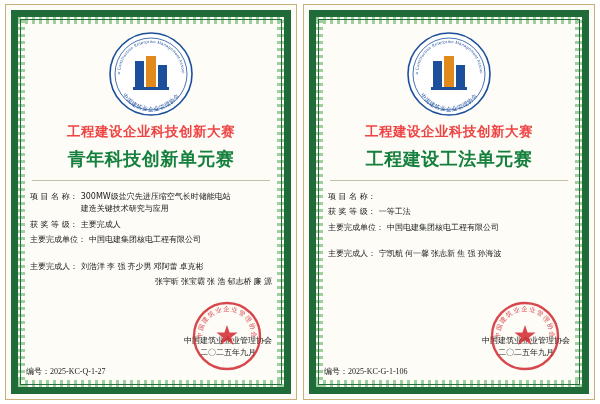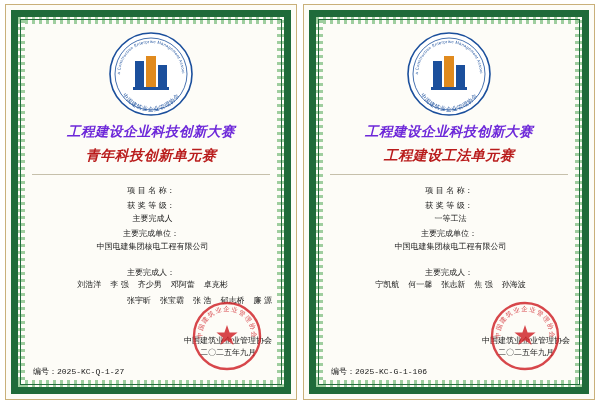--- a/index.html
+++ b/index.html
@@ -69,76 +69,73 @@
     width: 86px;
     height: 86px;
     position: relative;
   }
   .emblem svg { display: block; }
   
   .title-main {
     margin-top: 6px;
     font-size: 13.5px;
     font-weight: bold;
-    color: #6d28d9;
+    color: #ef4444;
     letter-spacing: 0.5px;
     font-family: "DejaVu Sans", "Liberation Sans", sans-serif;
-    font-style: italic;
   }
   .title-sub {
     margin-top: 6px;
-    font-size: 14px;
+    font-size: 18px;
     font-weight: bold;
-    color: #b91c1c;
+    color: #15803d;
     letter-spacing: 0.5px;
     font-family: "DejaVu Sans", "Liberation Sans", sans-serif;
-    font-style: italic;
   }
   .divider {
     margin-top: 9px;
     width: 94%;
     height: 1px;
     background: #c6c0ab;
   }
   .fields {
     margin-top: 10px;
     width: 100%;
     padding: 0 6px;
     box-sizing: border-box;
     font-size: 8px;
     color: #1a1a1a;
     line-height: 1.55;
     font-family: "DejaVu Sans", "Liberation Sans", sans-serif;
   }
   .field-row {
     display: flex;
-    align-items: center;
+    align-items: flex-start;
     margin-bottom: 3px;
-    flex-direction: column;
   }
   .field-label {
     flex: 0 0 auto;
     white-space: nowrap;
     color: #1a1a1a;
   }
   .field-value {
     flex: 1 1 auto;
     padding-left: 3px;
     color: #1a1a1a;
   }
   .field-value .line2 {
     display: block;
     padding-left: 0;
   }
   .names {
     margin-top: 14px;
   }
   .names .namerow {
     display: flex;
-    gap: 9px;
+    gap: 2px;
     padding-left: 0;
   }
   .names .namerow.indent {
     padding-left: 45px;
     justify-content: flex-end;
   }
   .spacer { flex: 1 1 auto; }
   
   .sealwrap {
     position: relative;
@@ -158,25 +155,25 @@
   .seal {
     position: absolute;
     right: 14px;
     bottom: 8px;
     width: 74px;
     height: 74px;
     opacity: 0.82;
   }
   .code {
     position: absolute;
-    left: 9px;
+    left: 2px;
     bottom: 4px;
     font-size: 8px;
     color: #1a1a1a;
-    font-family: Liberation Mono, monospace;
+    font-family: Liberation Serif, serif;
   }
 </style>
 </head>
 <body>
 
 <div class="page">
 
   <div class="cert">
     <div class="border-outer"></div>
     <div class="border-pattern"></div>
@@ -206,20 +203,24 @@
       </div>
 
       <div class="title-main">工程建设企业科技创新大赛</div>
       <div class="title-sub">青年科技创新单元赛</div>
       <div class="divider"></div>
 
       <div class="fields">
 
         <div class="field-row">
           <span class="field-label">项 目 名 称：</span>
+          <span class="field-value">
+            <span>300MW级盐穴先进压缩空气长时储能电站</span>
+            <span class="line2">建造关键技术研究与应用</span>
+          </span>
         </div>
 
         <div class="field-row">
           <span class="field-label">获 奖 等 级：</span>
           <span class="field-value">主要完成人</span>
         </div>
 
         <div class="field-row">
           <span class="field-label">主要完成单位：</span>
           <span class="field-value">中国电建集团核电工程有限公司</span>

